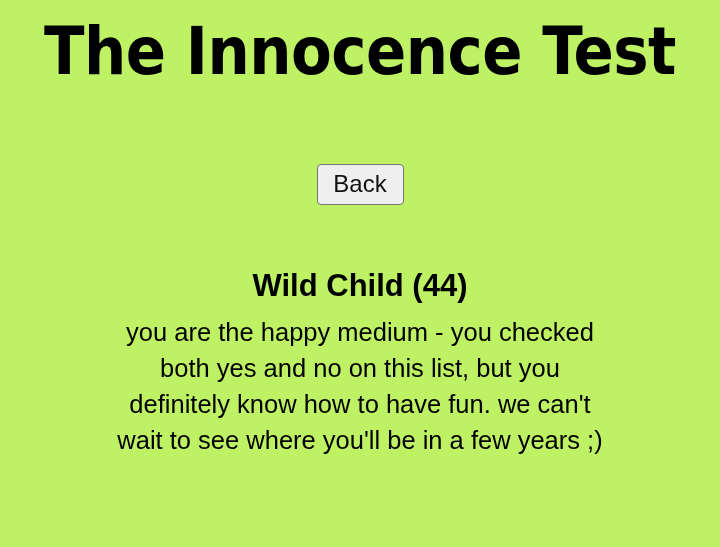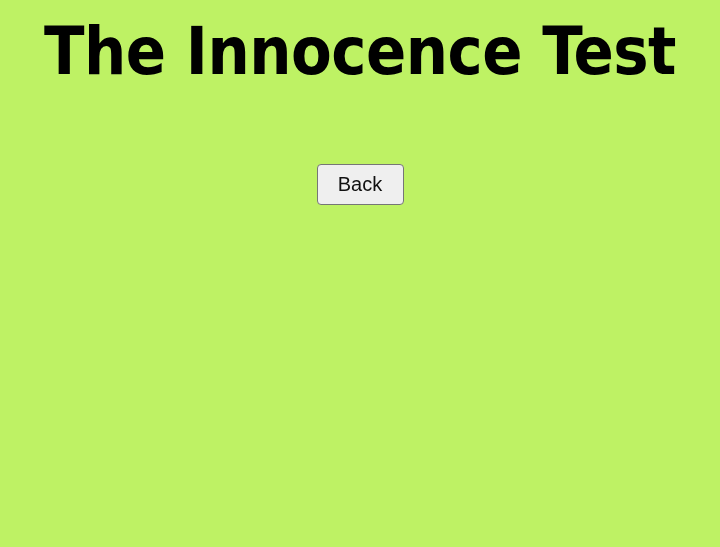--- a/index.html
+++ b/index.html
@@ -60,21 +60,21 @@
     display: inline-flex;
     align-items: center;
     justify-content: center;
     width: 87px;
     height: 41px;
     padding: 0 8px 2px 8px;
     background: #efefef;
     border: 1px solid #767676;
     border-radius: 4px;
     font-family: "Liberation Sans", "DejaVu Sans", sans-serif;
-    font-size: 20px;
+    font-size: 24px;
     font-weight: normal;
     line-height: 1;
     color: #111111;
     cursor: pointer;
     white-space: nowrap;
   }
 
   
   .result-block {
     position: absolute;
@@ -109,14 +109,18 @@
 <body>
 
 <div class="page">
 
   <h1 class="page-title">The Innocence Test</h1>
 
   <div class="button-row">
     <button type="button" class="back-button">Back</button>
   </div>
 
+  <div class="result-block">
+    <h2 class="result-title">Wild Child (44)</h2>
+    <p class="result-description">you are the happy medium - you checked both yes and no on this list, but you definitely know how to have fun. we can't wait to see where you'll be in a few years ;)</p>
+  </div>
 
 </div>
 
 </body></html>

